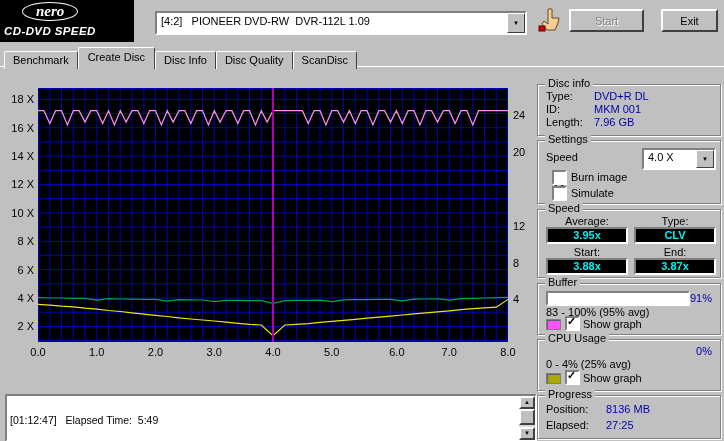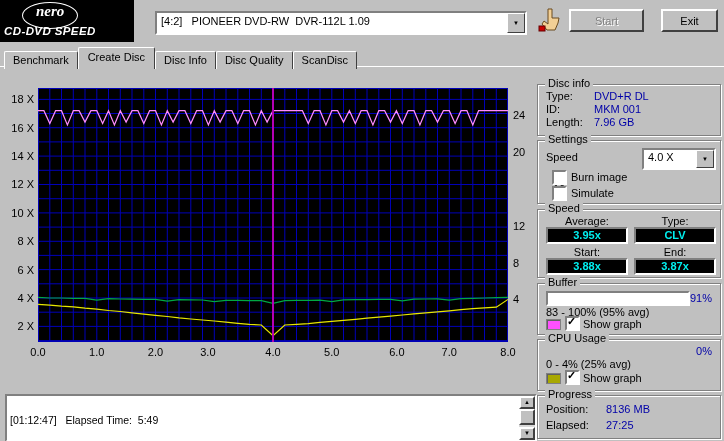--- a/index.html
+++ b/index.html
@@ -3,21 +3,21 @@
 <meta charset="utf-8">
 <style>
   body{margin:0;background:#c0c0c0}
   #app{position:relative;width:724px;height:441px;background:#c0c0c0;
        font-family:"Liberation Sans",sans-serif;font-size:11px;color:#000;overflow:hidden}
 
   
   #logo{position:absolute;left:0;top:0;width:134px;height:42px;background:#000}
   #logo .nero{position:absolute;left:22px;top:2px;color:#fff;font-family:"Liberation Serif",serif;
               font-style:italic;font-weight:bold;font-size:15px;border:1px solid #fff;
-              border-radius:50%;padding:0 13px 8px}
+              border-radius:50%;padding:0 13px 0}
   #logo .sub{position:absolute;left:4px;top:25px;color:#fff;font-style:italic;font-weight:bold;
              font-size:11.5px;letter-spacing:.4px;white-space:nowrap}
 
   .fieldborder{border:2px solid;border-color:#808080 #fff #fff #808080;background:#fff}
   #drive-combo{position:absolute;left:155px;top:11px;width:368px;height:20px;display:flex}
   #drive-combo .txt{flex:1;line-height:16px;padding:0 4px;white-space:pre;overflow:hidden}
   .droparrow{width:16px;background:#c0c0c0;border:1px solid;border-color:#fff #404040 #404040 #fff;
              display:flex;align-items:center;justify-content:center;font-size:6px;color:#000}
 
   #hand-btn{position:absolute;left:536px;top:7px;width:28px;height:28px;background:transparent;border:0;padding:0;cursor:pointer}
@@ -195,21 +195,21 @@
         <div class="tick" style="left: 0px; width: 29px; text-align: right; top: 242.391px;">2 X</div>
         <div class="tick" style="left: 508px; top: 30.9609px;">24</div>
         <div class="tick" style="left: 508px; top: 67.8547px;">20</div>
         <div class="tick" style="left: 508px; top: 104.749px; margin-left: 40px;">16</div>
         <div class="tick" style="left: 508px; top: 141.642px;">12</div>
         <div class="tick" style="left: 508px; top: 178.536px;">8</div>
         <div class="tick" style="left: 508px; top: 215.43px;">4</div>
         <div class="tick" style="left: 19px; width: 28px; text-align: center; top: 268px;">0.0</div>
         <div class="tick" style="left: 77.75px; width: 28px; text-align: center; top: 268px;">1.0</div>
         <div class="tick" style="left: 136.5px; width: 28px; text-align: center; top: 268px;">2.0</div>
-        <div class="tick" style="left: 195.25px; width: 28px; top: 268px;">3.0</div>
+        <div class="tick" style="left: 195.25px; width: 28px; text-align: center; top: 268px;">3.0</div>
         <div class="tick" style="left: 254px; width: 28px; text-align: center; top: 268px;">4.0</div>
         <div class="tick" style="left: 312.75px; width: 28px; text-align: center; top: 268px;">5.0</div>
         <div class="tick" style="left: 371.5px; width: 28px; text-align: right; top: 268px;">6.0</div>
         <div class="tick" style="left: 430.25px; width: 28px; text-align: center; top: 268px;">7.0</div>
         <div class="tick" style="left: 489px; width: 28px; text-align: center; top: 268px;">8.0</div>
       </div>
   </div>
 
   <div id="gb-disc" class="gb">
     <span class="ttl">Disc info</span>

